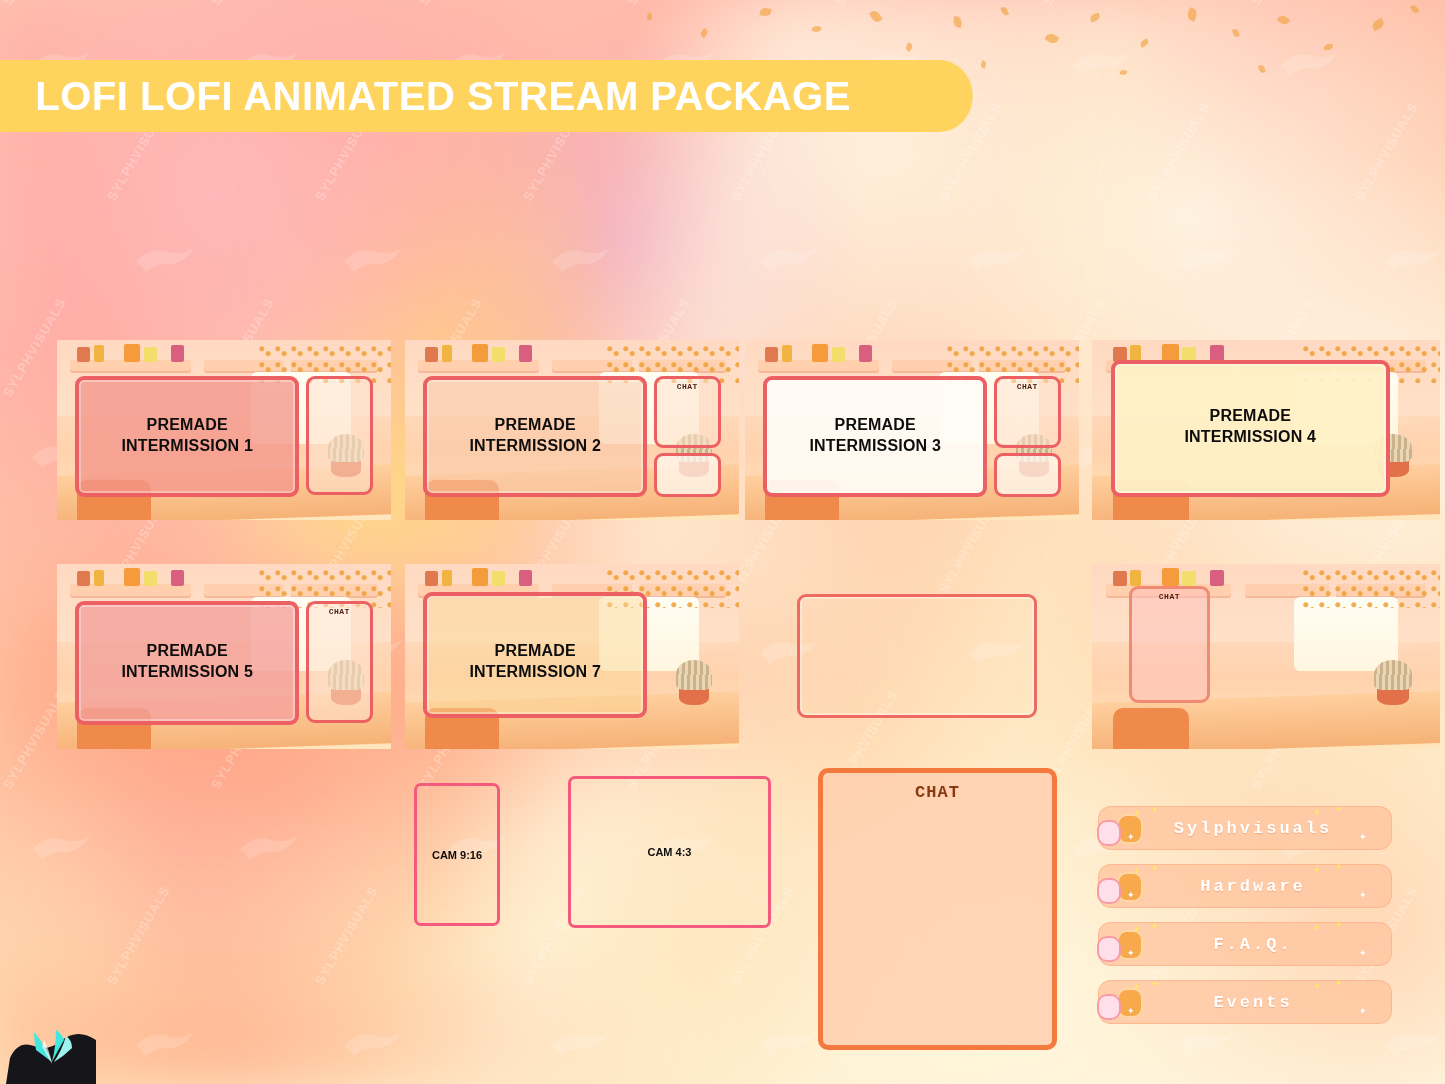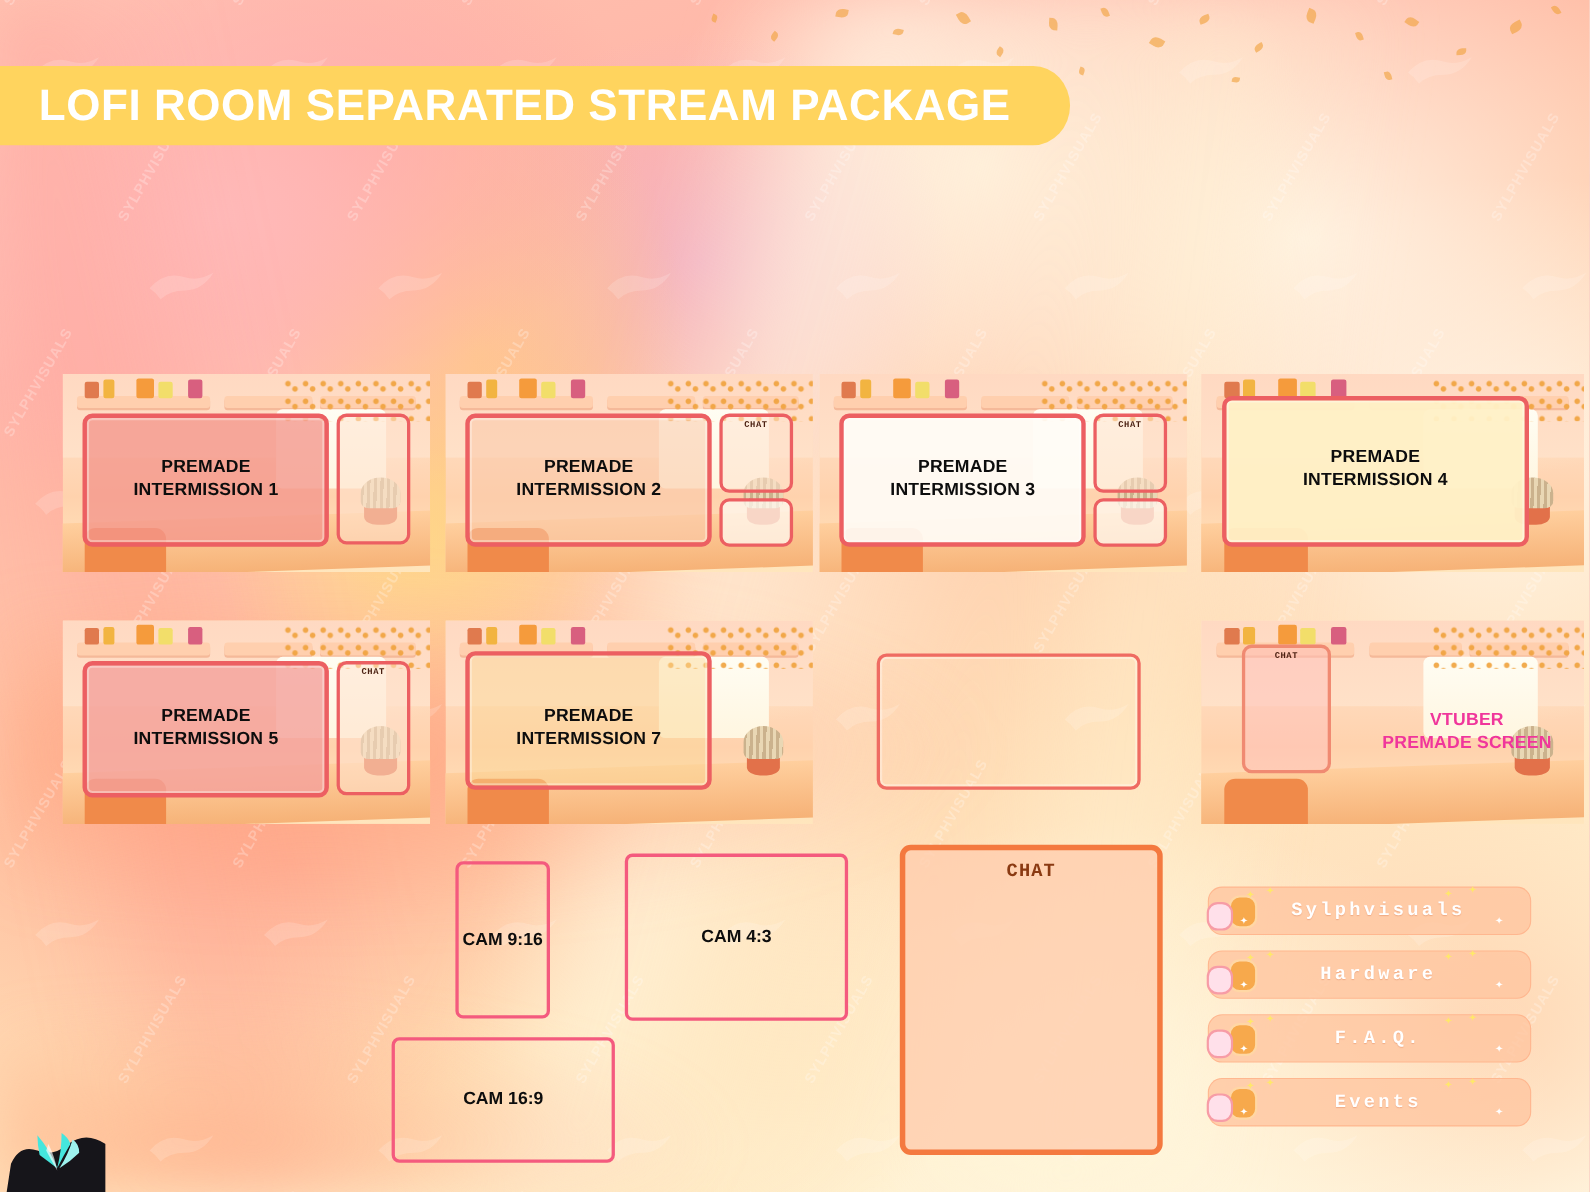--- a/index.html
+++ b/index.html
@@ -218,21 +218,21 @@
   }
   .slot-badge {
     position:absolute; border-radius:9px;
   }
 
   .cam-frame {
     position: absolute;
     border: 3px solid #f45a7e;
     border-radius: 7px;
     display:flex; align-items:center; justify-content:center;
-    font-size: 16px; font-weight: 700; color:#0d0d0d;
+    font-size: 11px; font-weight: 700; color:#0d0d0d;
   }
 
   #chat-panel {
     position:absolute;
     left:818px; top:768px; width:239px; height:282px;
     background: rgba(255,205,174,.80);
     border: 5px solid #f4793f;
     border-radius: 10px;
   }
   #chat-panel-title {
@@ -473,21 +473,21 @@
           <path d="M2 20 Q16 4 34 10 Q46 14 60 6 Q50 22 34 22 Q20 22 12 30 Q8 24 2 20 Z" fill="#ffffff"></path>
         </svg></div>
       <div class="wm" style="left: 1352px; top: 980px;">SYLPHVISUALS</div>
       <div class="wm-bird" style="left: 1382px; top: 1026px;"><svg viewBox="0 0 62 34" width="62" height="34">
           <path d="M2 20 Q16 4 34 10 Q46 14 60 6 Q50 22 34 22 Q20 22 12 30 Q8 24 2 20 Z" fill="#ffffff"></path>
         </svg></div>
       <div class="wm" style="left: 1248px; top: 1176px;">SYLPHVISUALS</div>
     </div>
 
   <div class="banner" id="title-banner">
-    <span>LOFI ROOM SEPARATED STREAM PACKAGE</span>
+    <span>LOFI LOFI ANIMATED STREAM PACKAGE</span>
   </div>
 
 
   <div id="card-layer">
       <div class="card" style="left: 57px; top: 340px; width: 334px; height: 180px;">
         <div class="room">
     <div class="room-wall"></div>
     <div class="room-shelf" style="left:4%;top:11%;width:36%;"></div>
     <div class="room-shelf" style="left:44%;top:11%;width:24%;"></div>
     <div class="room-shelf" style="left:70%;top:11%;width:26%;"></div>
@@ -646,37 +646,32 @@
     <div class="room-window" style="left:58%;top:18%;width:30%;height:40%;"></div>
     <div class="room-vines" style="left:60%;top:2%;width:40%;height:22%;"></div>
     <div class="room-desk"></div>
     <div class="room-chair"></div>
     <div class="room-plant-pot" style="left:82%;top:66%;"></div>
     <div class="room-plant-leaves" style="left:81%;top:52%;"></div>
   </div>
         <div class="panel panel-side" style="left: 36.54px; top: 22.2px; width: 81.78px; height: 116.55px; background: rgba(255, 190, 185, 0.48); border-color: rgb(240, 138, 114);">
           <div class="panel-label" style="left:0;right:0;top:3px;text-align:center;">CHAT</div>
         </div>
-        <div class="card-caption magenta" style="top: 79.55px; left: 139.2px; right: 4px;">VTUBER
-PREMADE SCREEN</div>
       </div>
     </div>
 
 
   <div class="cam-frame" style="left:414px;top:783px;width:86px;height:143px;">
     <span>CAM 9:16</span>
   </div>
 
   <div class="cam-frame" style="left:568px;top:776px;width:203px;height:152px;">
     <span>CAM 4:3</span>
   </div>
 
-  <div class="cam-frame" style="left:356px;top:943px;width:203px;height:114px;">
-    <span>CAM 16:9</span>
-  </div>
 
   <div id="chat-panel">
     <div id="chat-panel-title">CHAT</div>
   </div>
 
   <div id="side-btn-layer">
       <div class="side-btn" style="top: 806px;">
         <span class="side-btn-label">Sylphvisuals</span>
         <span class="btn-badge-b" style="left:18px;top:7px;width:26px;height:30px;"></span>
         <span class="btn-badge-a" style="left:-2px;top:13px;width:24px;height:26px;"></span>

